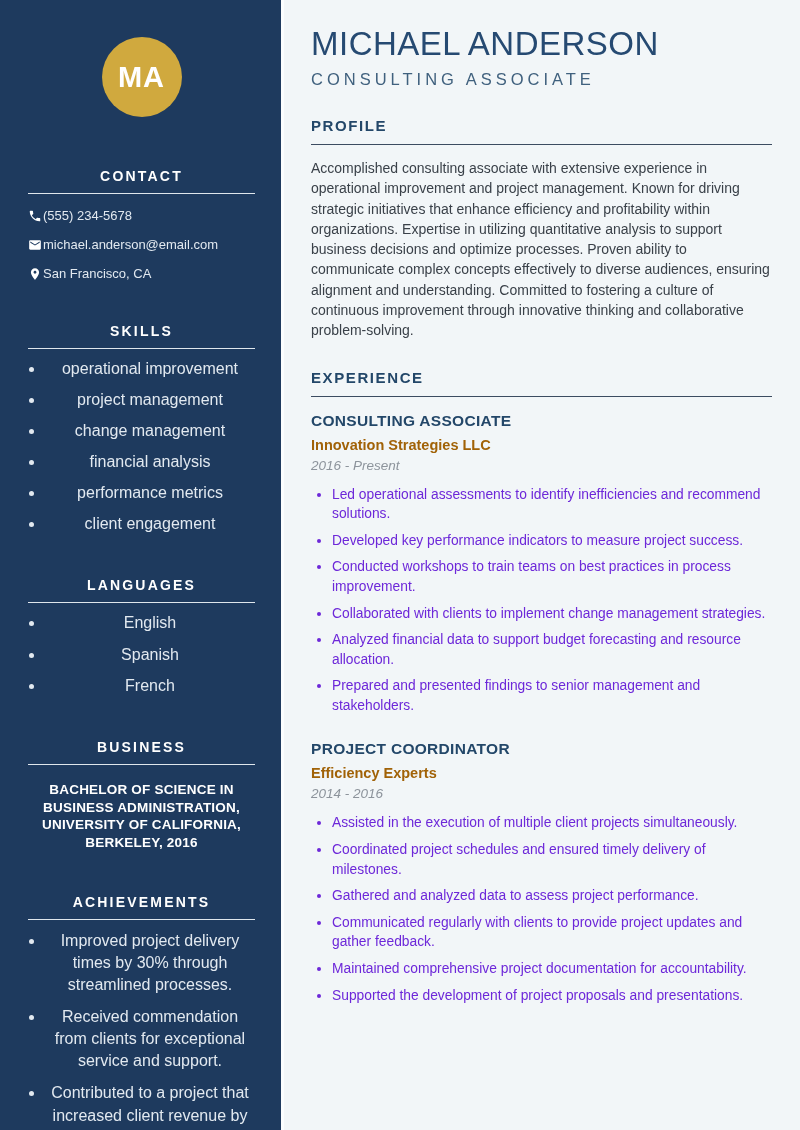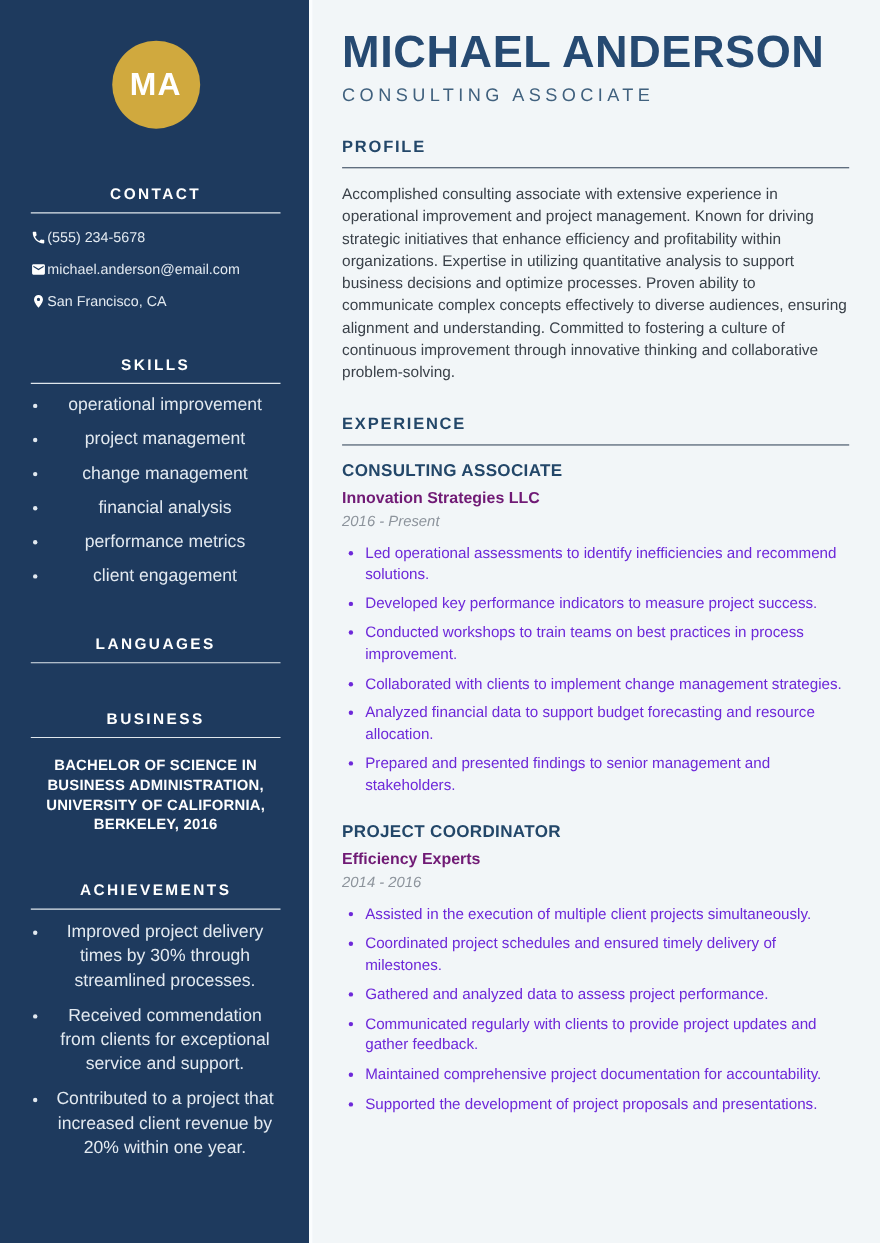--- a/index.html
+++ b/index.html
@@ -66,21 +66,21 @@
   .ach-list li{margin-top:10px;}
 
   
   .main{
     flex:1;height:100%;
     background:var(--main-bg);
     border-left:3px solid #fbfdfe;
     padding:27px 28px 0 27px;
   }
   .name{
-    font-size:41px;font-weight:bold;color:var(--name-navy);
+    font-size:33px;font-weight:normal;color:var(--name-navy);
     letter-spacing:0.5px;line-height:1.0;
   }
   .subtitle{
     margin-top:10px;font-size:16.5px;color:var(--title-blue);
     letter-spacing:4px;
   }
   .main-section{margin-top:28px;}
   .main-h{
     font-size:15px;font-weight:bold;color:var(--accent-navy);
     letter-spacing:1.6px;
@@ -90,21 +90,21 @@
     margin-top:13px;font-size:14px;line-height:1.45;
     color:var(--body-text);
   }
   .job{margin-top:15px;}
   .job + .job{margin-top:25px;}
   .job-role{
     font-size:15.5px;font-weight:bold;color:var(--accent-navy);
     letter-spacing:0.3px;
   }
   .job-company{
-    margin-top:7px;font-size:14.5px;font-weight:bold;color:#701a75;
+    margin-top:7px;font-size:14.5px;font-weight:bold;color:#a16207;
   }
   .job-dates{
     margin-top:5px;font-size:13.5px;font-style:italic;color:var(--muted-gray);
   }
   .job-bullets{
     list-style:disc outside;padding-left:21px;margin-top:12px;
   }
   .job-bullets li{
     font-size:13.8px;line-height:1.42;margin-bottom:7px;
     color:#6d28d9;
@@ -153,20 +153,25 @@
         <li>change management</li>
         <li>financial analysis</li>
         <li>performance metrics</li>
         <li>client engagement</li>
       </ul>
     </section>
 
     <section class="side-section">
       <h2 class="side-h">LANGUAGES</h2>
       <hr class="side-rule">
+      <ul class="side-list">
+        <li>English</li>
+        <li>Spanish</li>
+        <li>French</li>
+      </ul>
     </section>
 
     <section class="side-section">
       <h2 class="side-h">BUSINESS</h2>
       <hr class="side-rule">
       <p class="degree">BACHELOR OF SCIENCE IN BUSINESS ADMINISTRATION, UNIVERSITY OF CALIFORNIA, BERKELEY, 2016</p>
     </section>
 
     <section class="side-section">
       <h2 class="side-h">ACHIEVEMENTS</h2>

